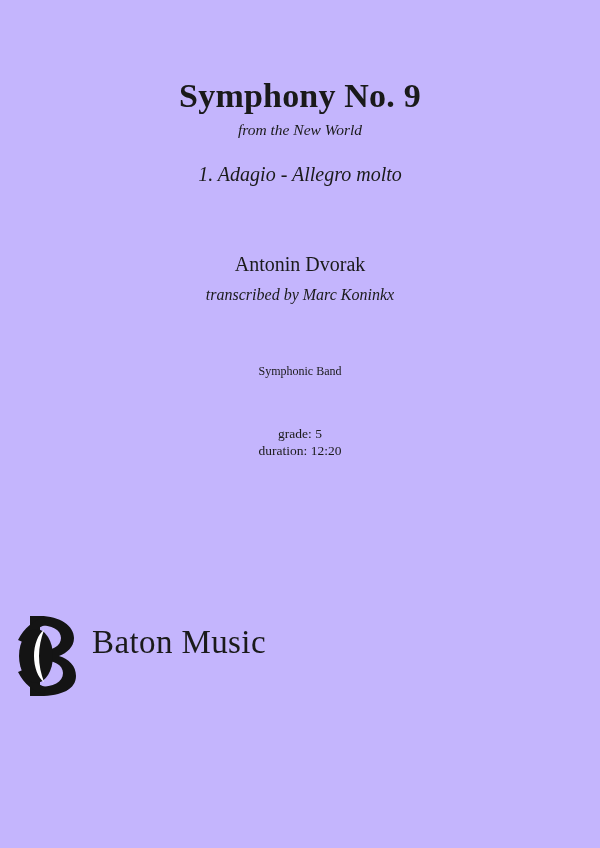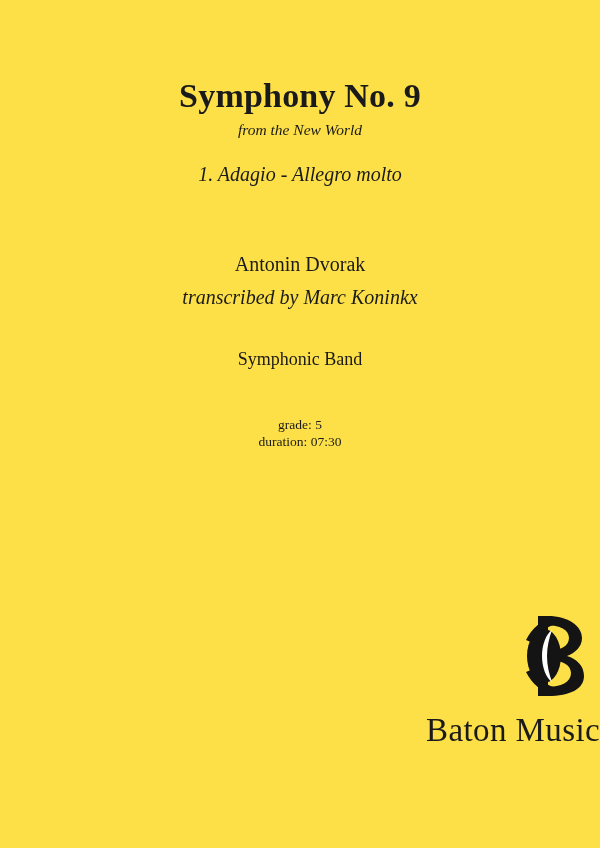--- a/index.html
+++ b/index.html
@@ -12,21 +12,21 @@
     height: 848px;
     position: relative;
     font-family: "Liberation Serif", serif;
     color: #1a1a1a;
     overflow: hidden;
   }
 
   .page {
     position: absolute;
     inset: 0;
-    background: #fde047;
+    background: #c4b5fd;
     display: flex;
     flex-direction: column;
     align-items: center;
   }
 
   .title {
     margin-top: 78px;
     font-size: 34px;
     font-weight: bold;
     letter-spacing: 0.2px;
@@ -49,46 +49,46 @@
   }
 
   .composer {
     margin-top: 67px;
     font-size: 20px;
     text-align: center;
   }
 
   .arranger {
     margin-top: 10px;
-    font-size: 20px;
+    font-size: 16px;
     font-style: italic;
     text-align: center;
   }
 
   .ensemble {
-    margin-top: 40px;
-    font-size: 18px;
+    margin-top: 60px;
+    font-size: 12px;
     text-align: right;
   }
 
   .meta {
     margin-top: 46px;
     font-size: 13.5px;
     line-height: 1.28;
     text-align: center;
   }
 
   .logo-wrap {
     position: absolute;
     left: 0;
     right: 0;
     top: 612px;
     display: flex;
-    flex-direction: column;
-    align-items: flex-end;
+    flex-direction: row;
+    align-items: flex-start;
   }
 
   .logo-mark {
     width: 92px;
     height: 88px;
     display: block;
   }
 
   .publisher {
     margin-top: 12px;
@@ -109,21 +109,21 @@
   <div class="movement">1. Adagio - Allegro molto</div>
 
   <div class="composer">Antonin Dvorak</div>
 
   <div class="arranger">transcribed by Marc Koninkx</div>
 
   <div class="ensemble">Symphonic Band</div>
 
   <div class="meta">
     <div>grade: 5</div>
-    <div>duration: 07:30</div>
+    <div>duration: 12:20</div>
   </div>
 
   <div class="logo-wrap">
     <svg class="logo-mark" viewBox="0 0 92 88" aria-hidden="true">
 
       <path fill="#141414" d="M30 4 h10 v80 h-10 z"></path>
       <path fill="#141414" d="M40 4 c20 0 34 10 34 22 c0 9 -7 15 -15 18 c10 3 17 10 17 20 c0 13 -14 20 -36 20 h-6 v-9 h5 c14 0 24 -5 24 -14 c0 -8 -9 -13 -23 -13 h-6 v-9 h5 c13 0 22 -5 22 -13 c0 -8 -9 -13 -23 -13 h-4 z"></path>
       <path fill="#141414" d="M18 28 c6 -12 16 -20 26 -22 l2 7 c-9 2 -17 9 -21 18 z"></path>
       <path fill="#141414" d="M18 60 c6 12 16 20 26 22 l2 -7 c-9 -2 -17 -9 -21 -18 z"></path>
       <ellipse cx="36" cy="44" rx="17" ry="27" fill="#141414"></ellipse>

